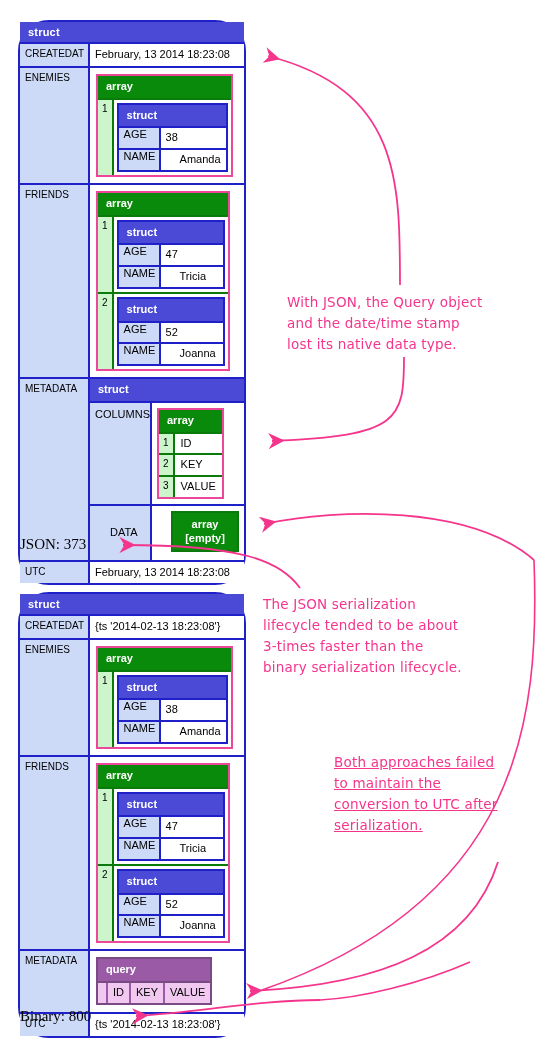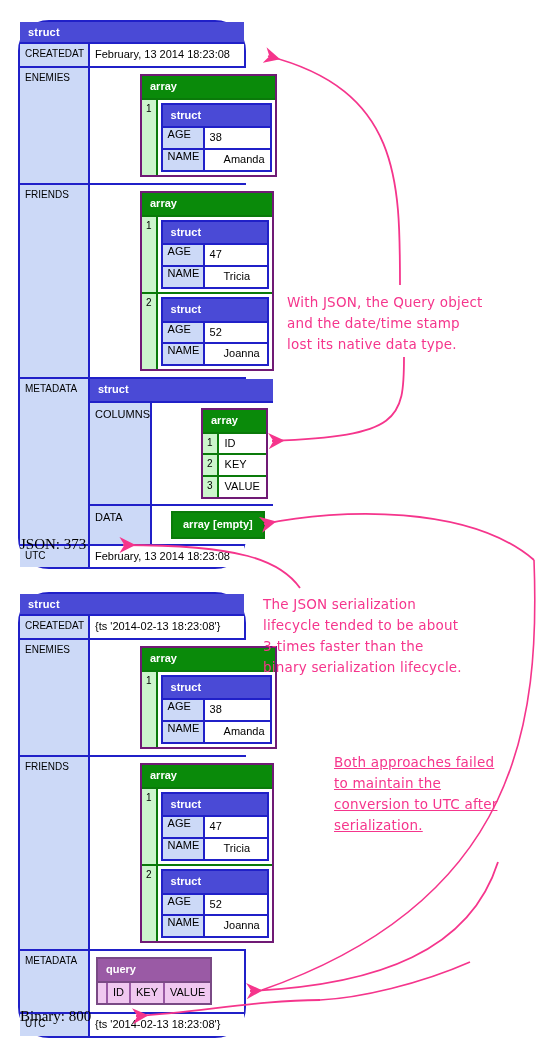--- a/index.html
+++ b/index.html
@@ -51,25 +51,24 @@
     font-size:11px;
     padding:4px 5px;
     color:#000;
     box-sizing:border-box;
     line-height:1.25;
   }
   .val.pad{padding:6px 6px 6px 6px;}
 
   
   .array{
-    border:2px solid #701a75;
+    border:2px solid #ec4899;
     background:#fef9c3;
     display:inline-block;
     box-sizing:border-box;
-    margin-left:44px;
   }
   .array-hdr{
     background:#0a8a0a;
     color:#ffffff;
     font-weight:bold;
     font-size:11px;
     padding:4px 8px;
     border-bottom:2px solid #0a7a0a;
   }
   .arr-item{
@@ -303,21 +302,21 @@
               </div>
               <div class="arr-item">
                 <div class="arr-idx">3</div>
                 <div class="arr-simple">VALUE</div>
               </div>
             </div>
           </div>
         </div>
 
         <div class="ikv">
-          <div class="ik" style="width:62px;min-width:62px;background:#ccd9f7;padding:5px;">DATA</div>
+          <div class="ik" style="width:62px;min-width:62px;background:#ccd9f7;padding:20px;">DATA</div>
           <div class="iv" style="padding:5px;flex:1;">
             <div class="array-empty">array [empty]</div>
           </div>
         </div>
       </div>
     </div>
   </div>
 
   <div class="row">
     <div class="key">UTC</div>

